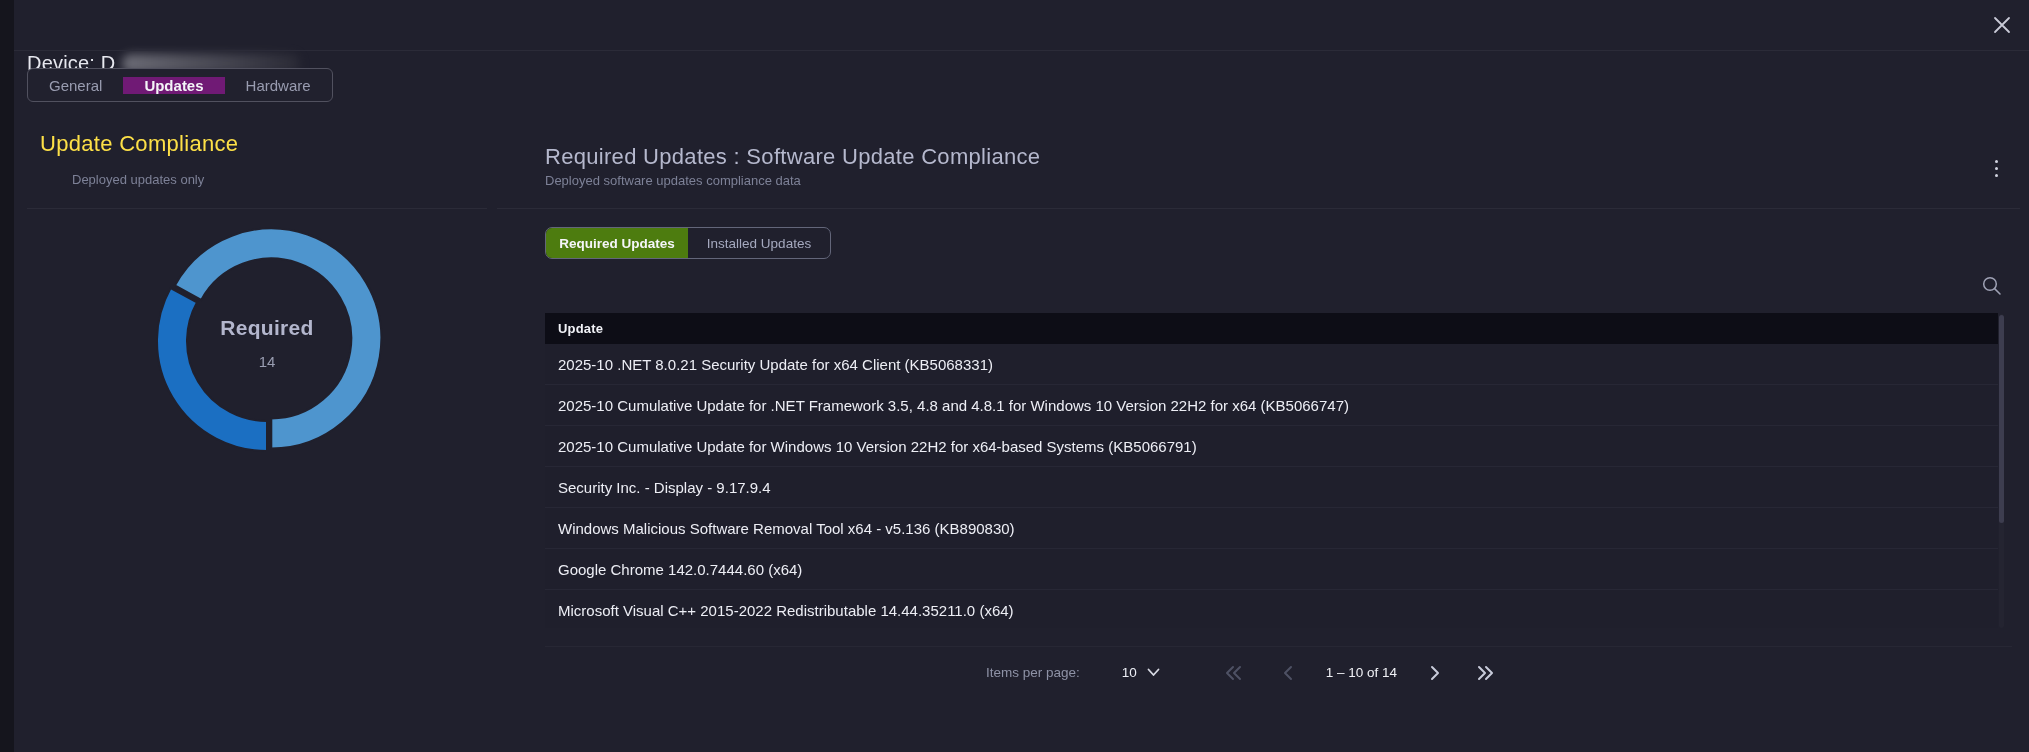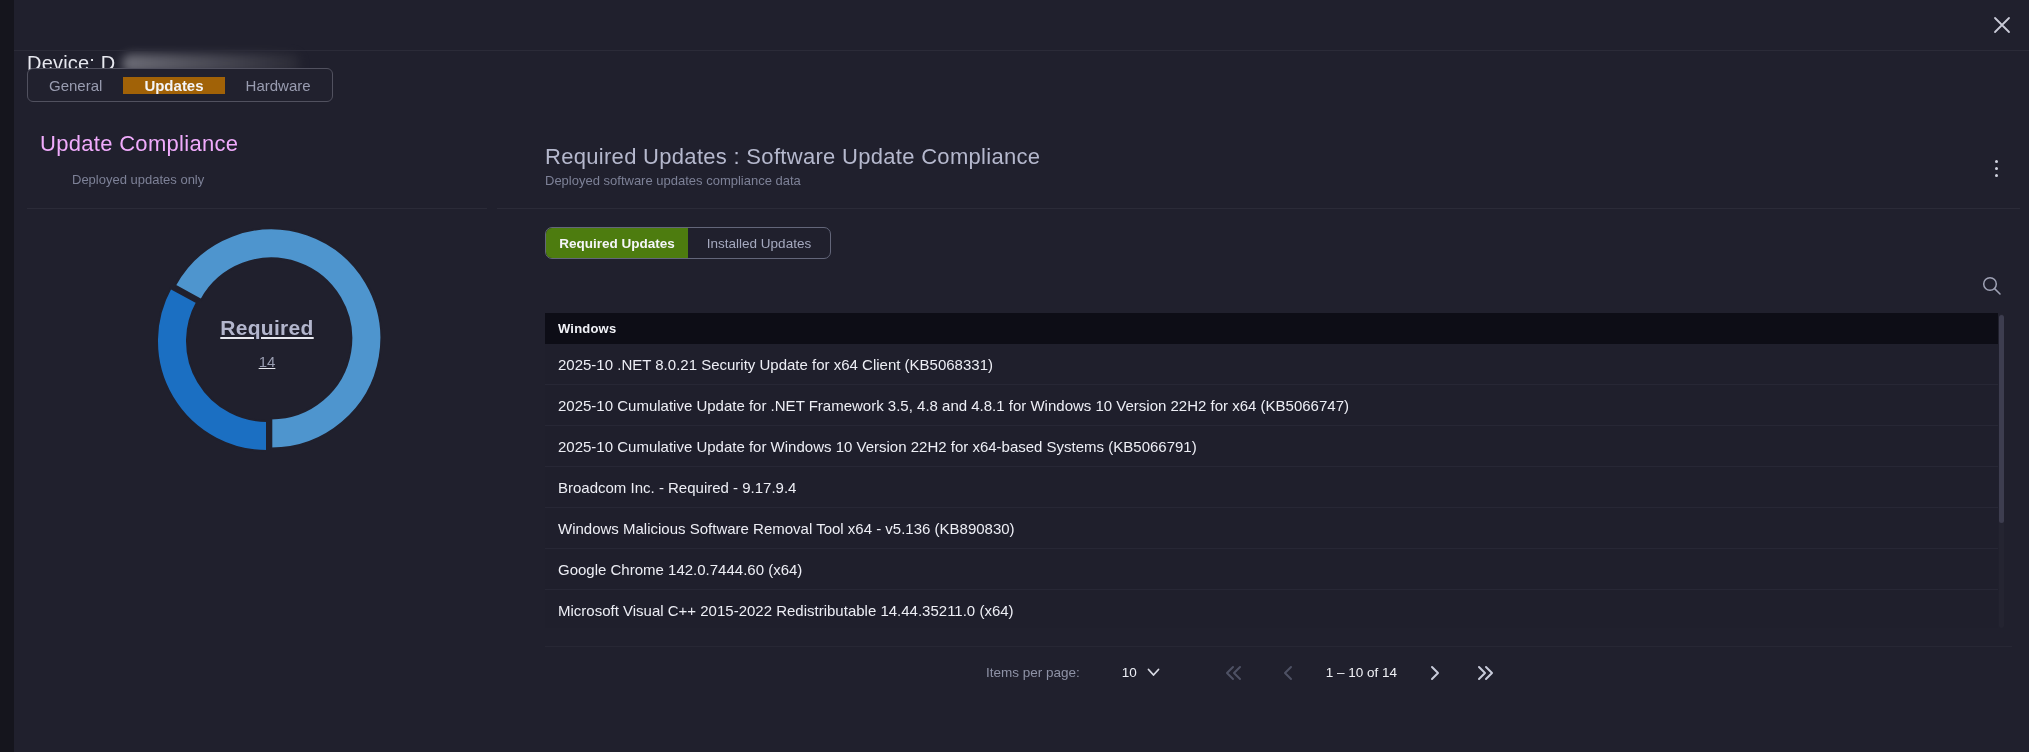--- a/index.html
+++ b/index.html
@@ -15,37 +15,37 @@
   .redaction{width:178px;height:19px;border-radius:9px;opacity:.9;
     background:linear-gradient(90deg,#75757f 0%,#5a5a64 35%,#41414c 70%,#2b2b36 100%);
     filter:blur(5px);}
   .close-btn{position:absolute;left:1988px;top:11px;width:28px;height:28px;display:flex;
     align-items:center;justify-content:center;cursor:pointer;}
   .hdr-divider{position:absolute;left:14px;right:0;top:50px;height:1px;background:#2b2b38;}
   
   .tabs{position:absolute;left:27px;top:68px;height:34px;display:inline-flex;border:1px solid #51515f;
     border-radius:6px;overflow:hidden;background:#21212e;box-sizing:border-box;align-items:center;}
   .tab{display:flex;align-items:center;padding:0 21px;font-size:15px;color:#999cb0;cursor:pointer;}
-  .tab.active{background:#a16207;color:#f4f5f8;font-weight:700;}
+  .tab.active{background:#701a75;color:#f4f5f8;font-weight:700;}
   
-  .lp-title{position:absolute;left:40px;top:131px;font-size:22px;color:#f0abfc;letter-spacing:.3px;}
+  .lp-title{position:absolute;left:40px;top:131px;font-size:22px;color:#fde047;letter-spacing:.3px;}
   .lp-sub{position:absolute;left:40px;top:172px;font-size:13px;color:#7d8197;margin-left:32px;}
   .rp-title{position:absolute;left:545px;top:144px;font-size:22px;color:#b5b8cd;letter-spacing:.3px;}
   .rp-sub{position:absolute;left:545px;top:173px;font-size:13px;color:#7d8197;}
   .divider{position:absolute;height:1px;background:#2b2b38;}
   .div-left{left:27px;width:460px;top:208px;}
   .div-right{left:497px;width:1523px;top:208px;}
   
   .kebab{position:absolute;left:1988px;top:155px;width:16px;height:26px;display:flex;flex-direction:column;
     align-items:center;justify-content:center;gap:4px;cursor:pointer;}
   .kebab span{width:3px;height:3px;border-radius:50%;background:#d0d2de;}
   
   .donut-wrap{position:absolute;left:150px;top:224px;width:234px;height:234px;}
   .donut-center{position:absolute;inset:0;display:flex;flex-direction:column;align-items:center;
-    justify-content:center;gap:13px;pointer-events:none;transform:translateY(2px);text-decoration:underline;}
+    justify-content:center;gap:13px;pointer-events:none;transform:translateY(2px);}
   .donut-label{font-size:21px;font-weight:700;color:#b3b6cd;letter-spacing:.3px;}
   .donut-value{font-size:15px;color:#999db1;}
   
   .toggle{position:absolute;left:545px;top:227px;height:32px;display:inline-flex;border:1px solid #63667a;
     border-radius:7px;overflow:hidden;box-sizing:border-box;}
   .toggle-opt{display:flex;align-items:center;justify-content:center;width:142px;font-size:13.5px;
     color:#a5a9bf;cursor:pointer;}
   .toggle-opt.active{background:#4d7c0f;color:#f5f6f9;font-weight:700;text-align:right;}
   
   .search-btn{position:absolute;left:1978px;top:272px;width:28px;height:28px;display:flex;
@@ -126,26 +126,26 @@
 
 <div class="search-btn">
   <svg width="22" height="22" viewBox="0 0 22 22">
     <circle cx="9" cy="9" r="6.3" stroke="#9fa2b5" stroke-width="1.5" fill="none"></circle>
     <path d="M13.6 13.6 L19 19" stroke="#9fa2b5" stroke-width="1.5" stroke-linecap="round"></path>
   </svg>
 </div>
 
 <div class="table">
   <div class="thead">
-    <span>Windows</span>
+    <span>Update</span>
   </div>
   <div class="trow">2025-10 .NET 8.0.21 Security Update for x64 Client (KB5068331)</div>
   <div class="trow">2025-10 Cumulative Update for .NET Framework 3.5, 4.8 and 4.8.1 for Windows 10 Version 22H2 for x64 (KB5066747)</div>
   <div class="trow">2025-10 Cumulative Update for Windows 10 Version 22H2 for x64-based Systems (KB5066791)</div>
-  <div class="trow">Broadcom Inc. - Required - 9.17.9.4</div>
+  <div class="trow">Security Inc. - Display - 9.17.9.4</div>
   <div class="trow">Windows Malicious Software Removal Tool x64 - v5.136 (KB890830)</div>
   <div class="trow">Google Chrome 142.0.7444.60 (x64)</div>
   <div class="trow">Microsoft Visual C++ 2015-2022 Redistributable 14.44.35211.0 (x64)</div>
 </div>
 <div class="scrollbar">
   <div class="scroll-thumb"></div>
 </div>
 
 <div class="paginator">
   <span>Items per page:</span>

